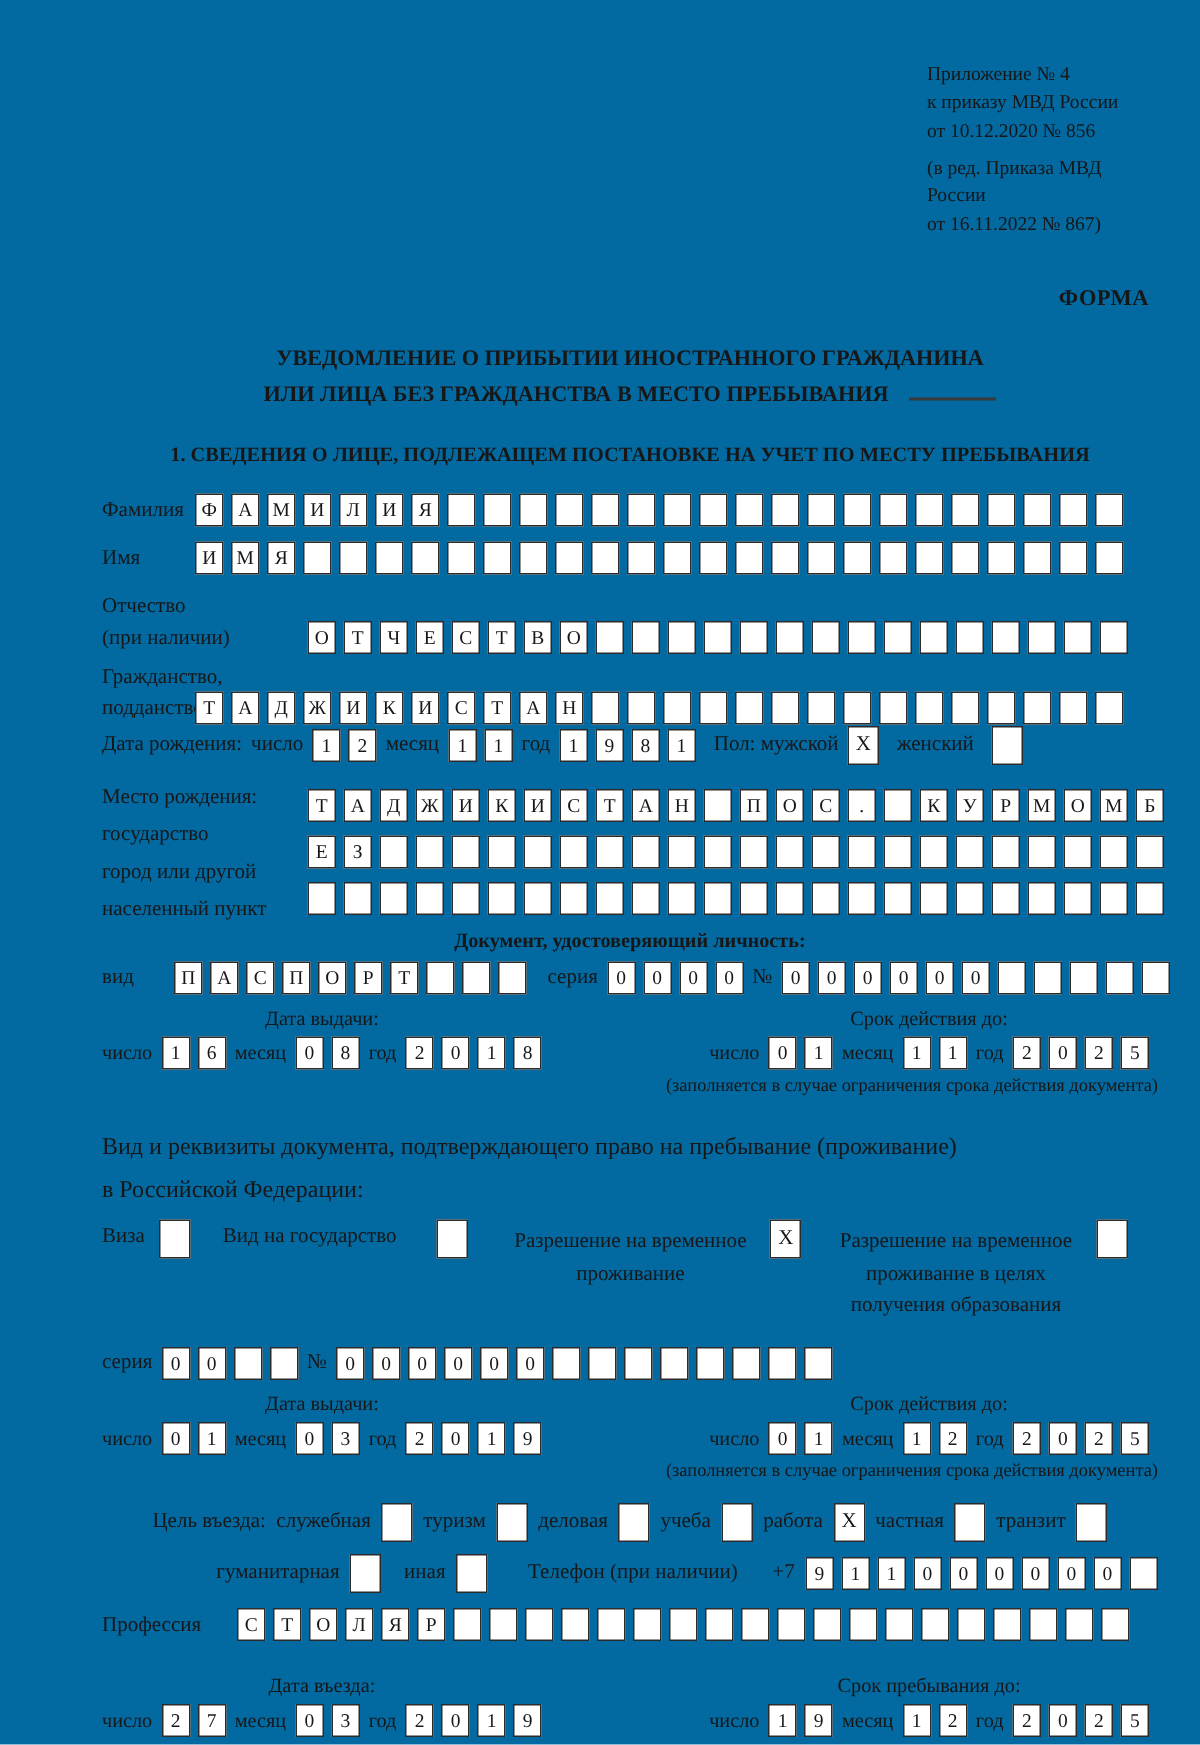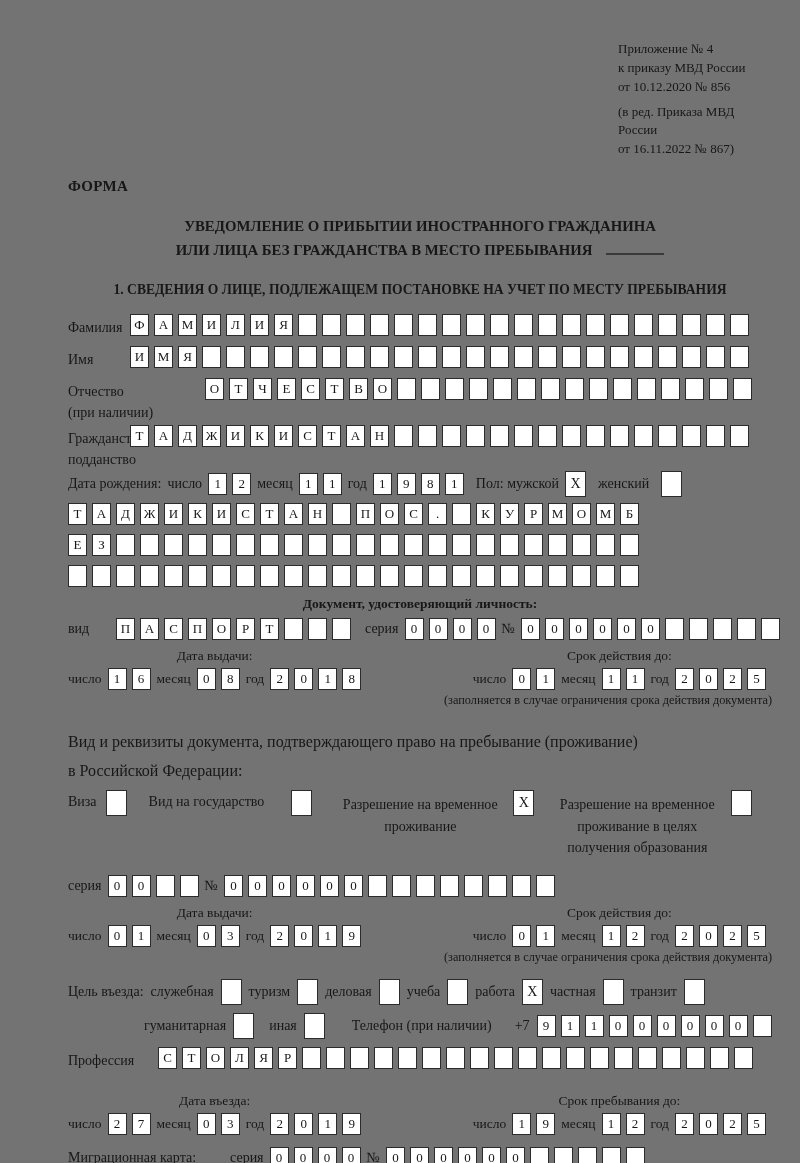--- a/index.html
+++ b/index.html
@@ -1,31 +1,31 @@
 <!DOCTYPE html>
 <html><head>
 <meta charset="utf-8">
 <style>
   * { box-sizing: border-box; }
   html,body { margin:0; padding:0; background:#fff; }
   .page {
-    width:800px; height:1163px; background:#737373; position:relative; overflow:hidden;
+    width:800px; height:1163px; background:#0369a1; position:relative; overflow:hidden;
     font-family:"Liberation Serif", serif; color:#171717;
     padding:40px 28px 0 68px;
   }
   
   .annex { margin-left:550px; font-size:13px; line-height:1.45; }
   .annex .gap { height:6px; }
-  .forma { font-size:15px; font-weight:bold; text-align:left; margin:19px 6px 0 0; letter-spacing:.3px; }
+  .forma { font-size:15px; font-weight:bold; text-align:right; margin:32px 6px 0 0; letter-spacing:.3px; }
   
   .title { margin-top:20px; text-align:center; font-weight:bold; font-size:14.8px; line-height:1.6; }
   .title-underline { display:inline-block; width:58px; height:13px; border-bottom:2.2px solid #3a3a3a; margin-left:14px; }
   .sec { margin-top:20px; text-align:center; font-weight:bold; font-size:13.6px; }
   
-  .frow { display:flex; align-items:flex-start; margin-top:8px; }
+  .frow { display:flex; align-items:flex-end; margin-top:8px; }
   .inline-row { display:flex; align-items:center; gap:6px; font-size:14px; margin-top:1px; flex-wrap:nowrap; }
   .lblcol { font-size:14px; line-height:1.5; padding-top:3px; flex:none; }
   .w42 { width:42px; flex:none; }
   .w62 { width:62px; flex:none; }
   .w137 { width:137px; flex:none; }
   .lh25 { line-height:25px; }
   
   .cells { display:inline-flex; gap:5px; flex:none; }
   .cell {
     display:inline-block; width:19px; height:22px; border:1.6px solid #2b2b2b;
@@ -40,21 +40,21 @@
   .dheading { text-align:center; font-size:13.5px; margin-bottom:4px; }
   .drow { display:flex; align-items:center; gap:6px; font-size:13.5px; }
   .note { font-size:12.3px; margin-top:3px; text-align:right; }
   .para { font-size:16px; margin-top:20px; line-height:1.8; }
   
   .optrow { display:flex; align-items:flex-start; margin-top:4px; font-size:14px; }
   .opt { display:flex; align-items:flex-start; gap:9px; }
   .optlbl { padding-top:4px; }
   .optlbl.center { text-align:center; line-height:1.55; }
   
-  .goalrow { display:flex; align-items:center; gap:7px; font-size:14px; margin-top:14px; }
+  .goalrow { display:flex; align-items:center; gap:7px; font-size:14px; margin-top:14px;justify-content:center; }
 </style>
 </head>
 <body>
 
 <div class="page">
 
   <div class="annex">
     <div>Приложение № 4</div>
     <div>к приказу МВД России</div>
     <div>от 10.12.2020 № 856</div>
@@ -225,20 +225,26 @@
     <span class="cells big">
         <span class="cell">X</span>
       </span>
     <span style="margin-left:6px">женский</span>
     <span class="cells big" style="margin-left:6px">
         <span class="cell"></span>
       </span>
   </div>
 
   <div class="frow" style="margin-top:6px">
+    <div class="lblcol w137 lh25">
+      <div>Место рождения:</div>
+      <div>государство</div>
+      <div>город или другой</div>
+      <div>населенный пункт</div>
+    </div>
     <div class="cellstack">
       <div class="cells">
           <span class="cell">Т</span>
           <span class="cell">А</span>
           <span class="cell">Д</span>
           <span class="cell">Ж</span>
           <span class="cell">И</span>
           <span class="cell">К</span>
           <span class="cell">И</span>
           <span class="cell">С</span>

